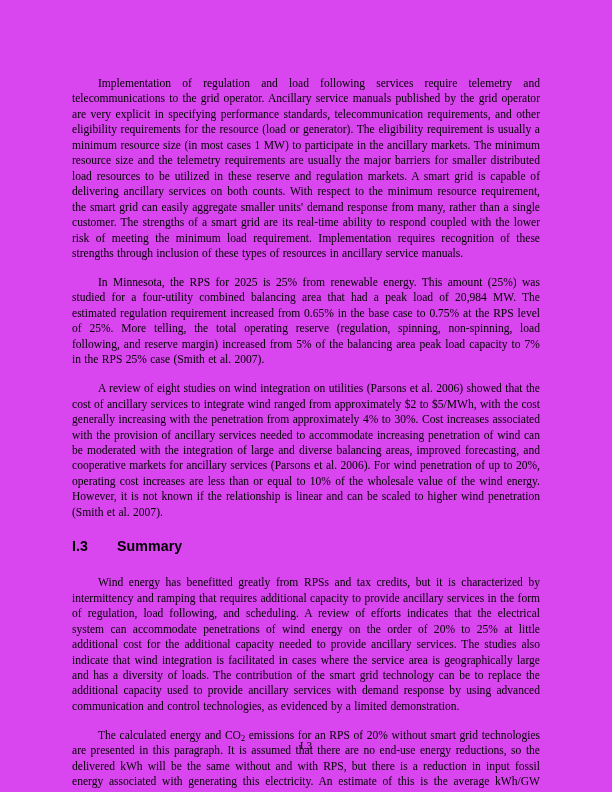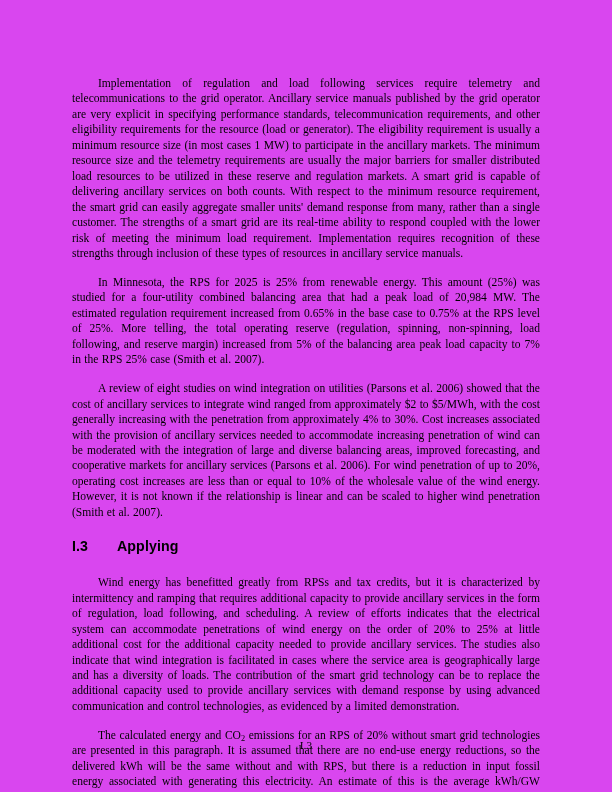--- a/index.html
+++ b/index.html
@@ -81,21 +81,21 @@
 
     <p class="body-par">Implementation of regulation and load following services require telemetry and telecommunications to the grid operator.  Ancillary service manuals published by the grid operator are very explicit in specifying performance standards, telecommunication requirements, and other eligibility requirements for the resource (load or generator).  The eligibility requirement is usually a minimum resource size (in most cases 1 MW) to participate in the ancillary markets.  The minimum resource size and the telemetry requirements are usually the major barriers for smaller distributed load resources to be utilized in these reserve and regulation markets.  A smart grid is capable of delivering ancillary services on both counts.  With respect to the minimum resource requirement, the smart grid can easily aggregate smaller units' demand response from many, rather than a single customer.  The strengths of a smart grid are its real-time ability to respond coupled with the lower risk of meeting the minimum load requirement.  Implementation requires recognition of these strengths through inclusion of these types of resources in ancillary service manuals.</p>
 
     <p class="body-par">In Minnesota, the RPS for 2025 is 25% from renewable energy.  This amount (25%) was studied for a four-utility combined balancing area that had a peak load of 20,984 MW.  The estimated regulation requirement increased from 0.65% in the base case to 0.75% at the RPS level of 25%.  More telling, the total operating reserve (regulation, spinning, non-spinning, load following, and reserve margin) increased from 5% of the balancing area peak load capacity to 7% in the RPS 25% case (Smith et al. 2007).</p>
 
     <p class="body-par">A review of eight studies on wind integration on utilities (Parsons et al. 2006) showed that the cost of ancillary services to integrate wind ranged from approximately $2 to $5/MWh, with the cost generally increasing with the penetration from approximately 4% to 30%.  Cost increases associated with the provision of ancillary services needed to accommodate increasing penetration of wind can be moderated with the integration of large and diverse balancing areas, improved forecasting, and cooperative markets for ancillary services (Parsons et al. 2006).  For wind penetration of up to 20%, operating cost increases are less than or equal to 10% of the wholesale value of the wind energy.  However, it is not known if the relationship is linear and can be scaled to higher wind penetration (Smith et al. 2007).</p>
 
     <div class="heading-block">
       <h2 class="section-heading">
         <span class="sec-num">I.3</span>
-        <span>Applying</span>
+        <span>Summary</span>
       </h2>
     </div>
 
     <p class="body-par">Wind energy has benefitted greatly from RPSs and tax credits, but it is characterized by intermittency and ramping that requires additional capacity to provide ancillary services in the form of regulation, load following, and scheduling.  A review of efforts indicates that the electrical system can accommodate penetrations of wind energy on the order of 20% to 25% at little additional cost for the additional capacity needed to provide ancillary services.  The studies also indicate that wind integration is facilitated in cases where the service area is geographically large and has a diversity of loads.  The contribution of the smart grid technology can be to replace the additional capacity used to provide ancillary services with demand response by using advanced communication and control technologies, as evidenced by a limited demonstration.</p>
 
     <p class="body-par"><span>The calculated energy and CO</span><sub>2</sub><span> emissions for an RPS of 20% without smart grid technologies are presented in this paragraph.  It is assumed that there are no end-use energy reductions, so the delivered kWh will be the same without and with RPS, but there is a reduction in input fossil energy associated with generating this electricity.  An estimate of this is the average kWh/GW capacity of approximately 4,300,000 kWh/GW.  Applying the average heat rate of approximately 10,000 Btu/kWh for conventional thermal generation, the reduction in primary energy is approximately 6.9 quads.  This amounts to</span></p>
 
   </div>
 
   <div class="footer">

